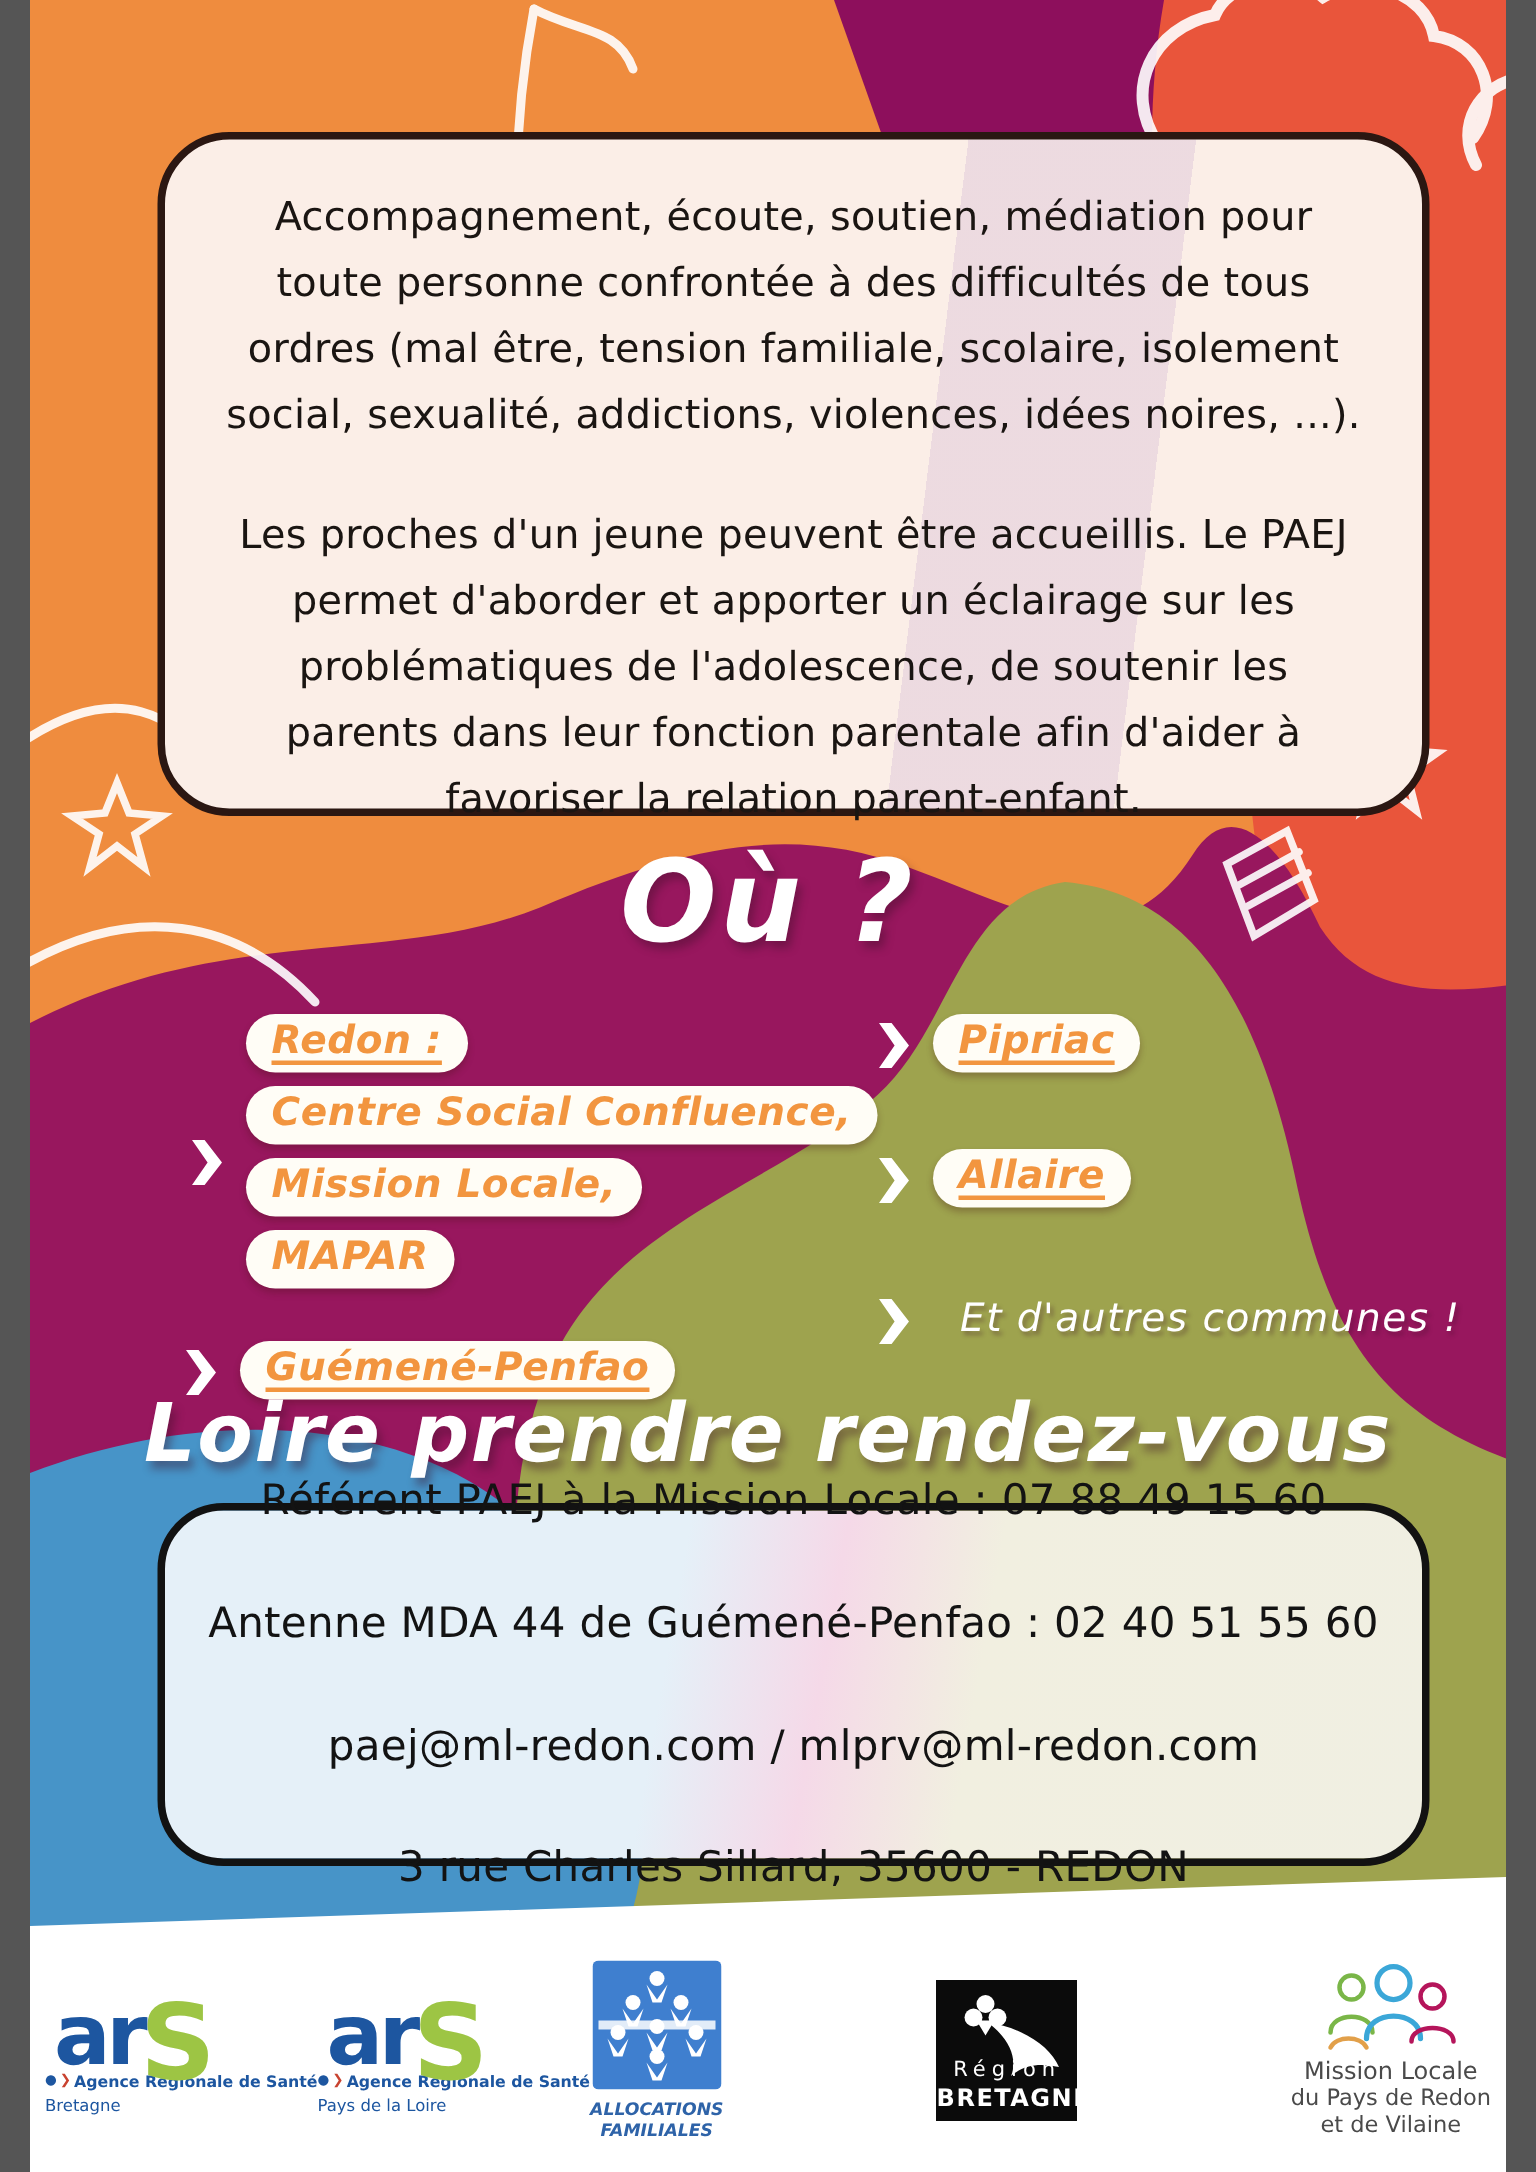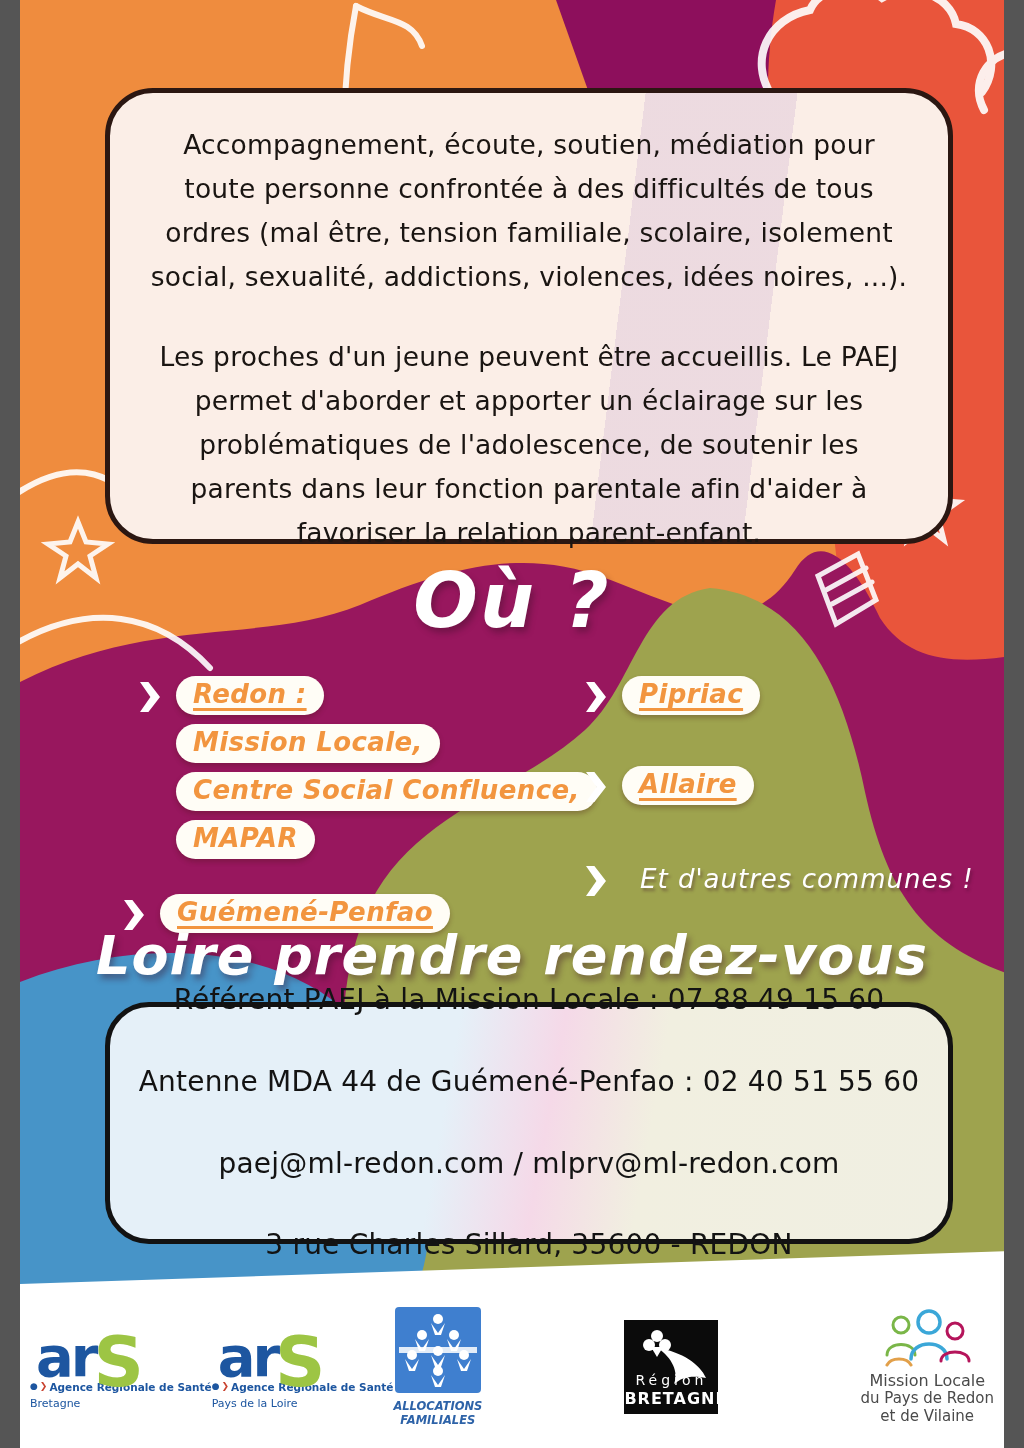--- a/index.html
+++ b/index.html
@@ -161,26 +161,26 @@
     </g>
   </svg>
 
   <div class="intro-box">
     <p>Accompagnement, écoute, soutien, médiation pour toute personne confrontée à des difficultés de tous ordres (mal être, tension familiale, scolaire, isolement social, sexualité, addictions, violences, idées noires, ...).</p>
     <p>Les proches d'un jeune peuvent être accueillis. Le PAEJ permet d'aborder et apporter un éclairage sur les problématiques de l'adolescence, de soutenir les parents dans leur fonction parentale afin d'aider à favoriser la relation parent-enfant.</p>
   </div>
 
   <div class="where-title">Où ?</div>
 
-  <div class="row" style="left:120px;top:676px;">
+  <div class="row" style="left:108px;top:676px;align-items:center;">
     <span class="chev" style="margin-top:6px;"></span>
     <span class="stack">
       <span class="pill u">Redon :</span>
+      <span class="pill">Centre Social Confluence,</span>
       <span class="pill">Mission Locale,</span>
-      <span class="pill">Centre Social Confluence,</span>
       <span class="pill">MAPAR</span>
     </span>
   </div>
 
   <div class="row" style="left:104px;top:894px;">
     <span class="chev" style="margin-top:6px;"></span>
     <span class="pill u">Guémené-Penfao</span>
   </div>
 
   <div class="row" style="left:566px;top:676px;">

